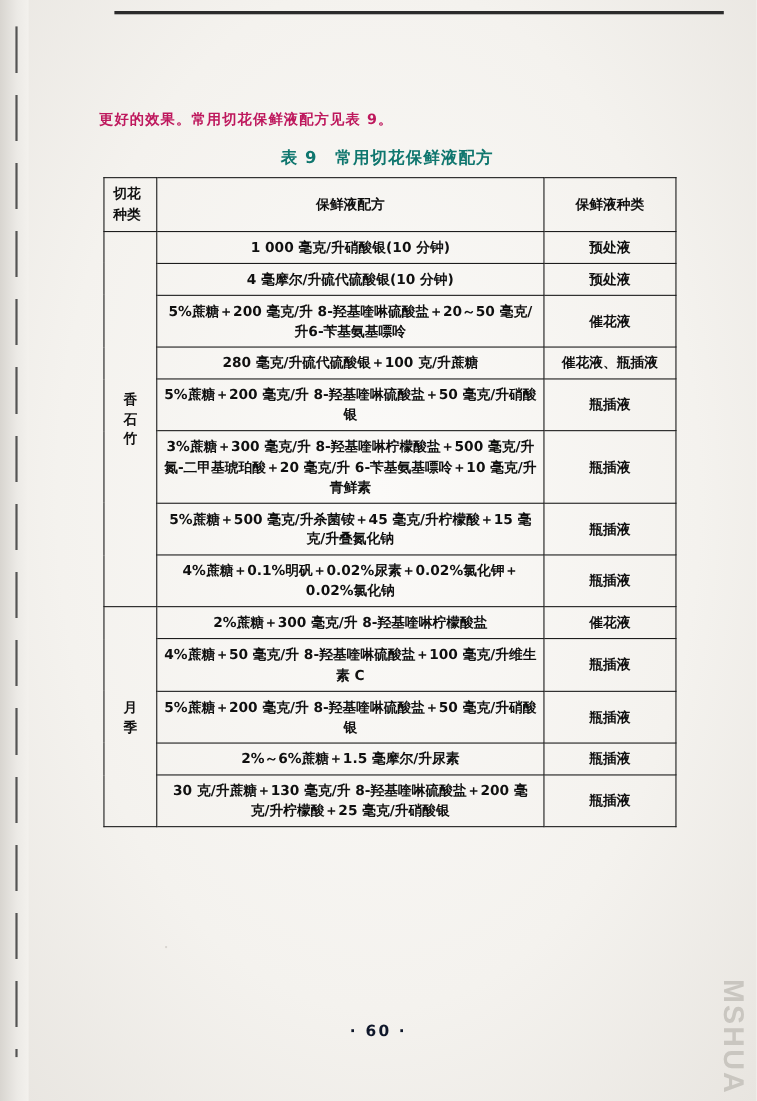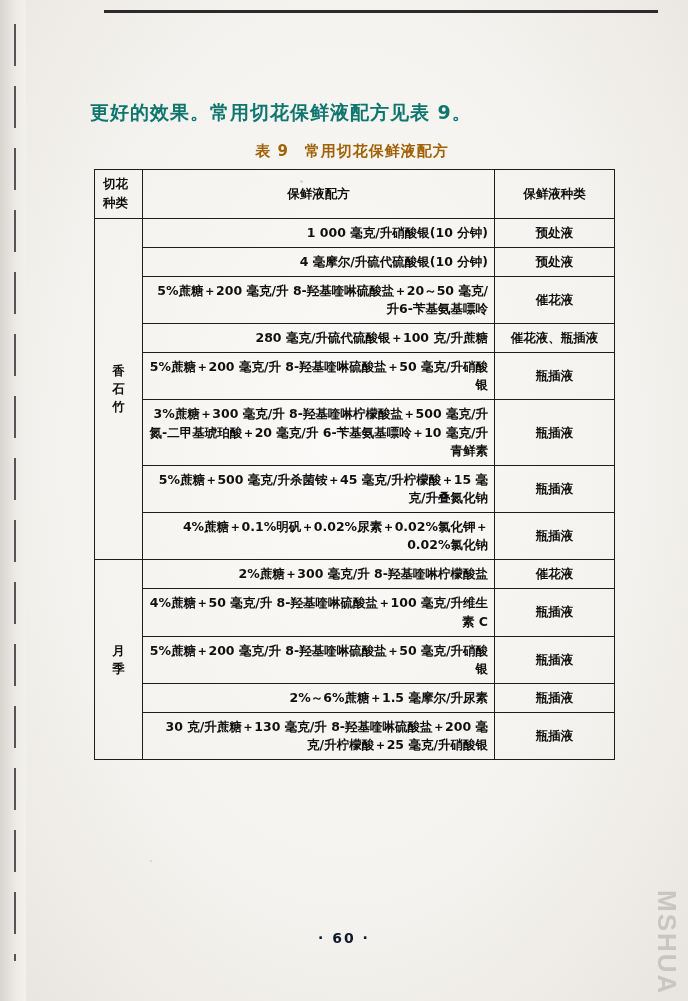--- a/index.html
+++ b/index.html
@@ -49,32 +49,32 @@
     height: 3px;
     background: #2b2b2b;
   }
   .content {
     position: absolute;
     left: 88px;
     top: 100px;
     width: 528px;
   }
   .lead-line {
-    font-size: 19px;
-    font-weight: bold;
-    color: #0f766e;
+    font-size: 13px;
+    font-weight: bold;
+    color: #be185d;
     letter-spacing: 1px;
     margin: 0 0 14px 2px;
     font-family: "DejaVu Sans", "Liberation Sans", sans-serif;
   }
   .table-caption {
     text-align: center;
     font-size: 15px;
     font-weight: bold;
-    color: #a16207;
+    color: #0f766e;
     letter-spacing: 1px;
     margin: 16px 0 8px 0;
   }
   table.ftable {
     border-collapse: collapse;
     width: 520px;
     margin-left: 6px;
     table-layout: fixed;
     background: transparent;
   }
@@ -96,21 +96,21 @@
   col.c-formula { width: 352px; }
   col.c-type { width: 120px; }
   td.kind {
     text-align: center;
     font-size: 14px;
     letter-spacing: 0px;
     line-height: 2.0;
   }
   td.kind span { display: block; }
   td.formula {
-    text-align: right;
+    text-align: center;
     font-size: 12.5px;
   }
   td.type {
     text-align: center;
     font-size: 12.5px;
     white-space: nowrap;
   }
   .hd-kind-inner {
     line-height: 1.5;
     text-align: left;

